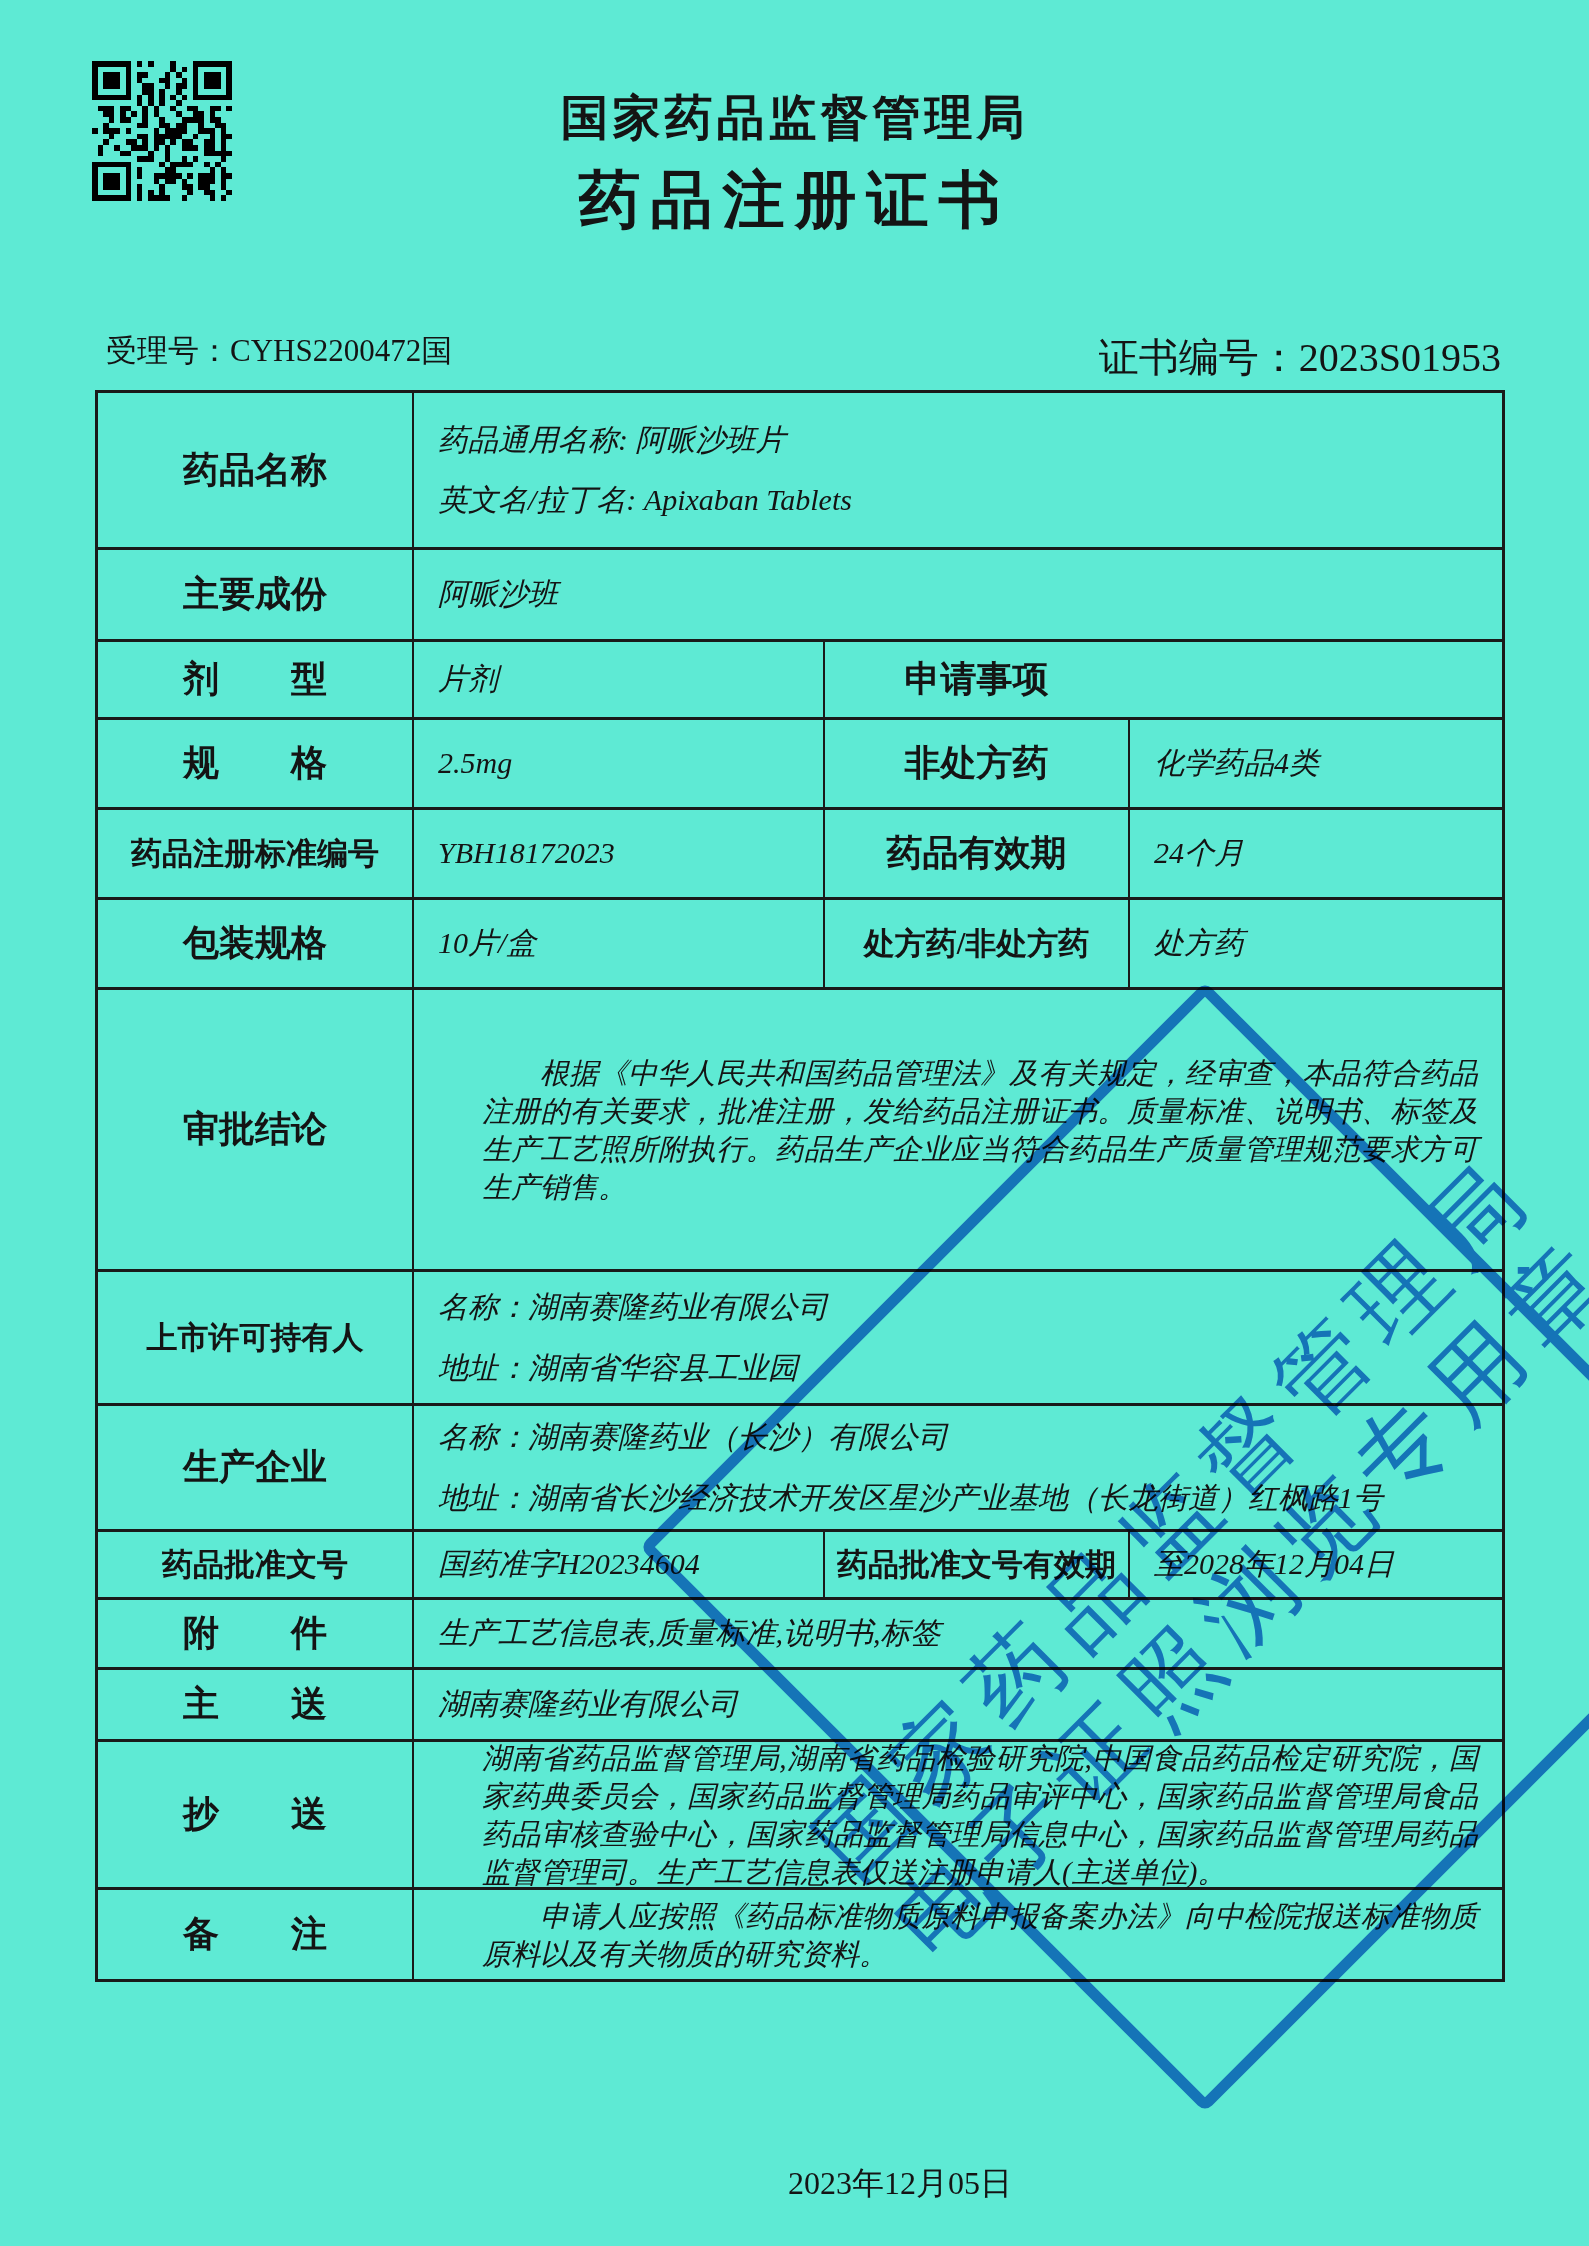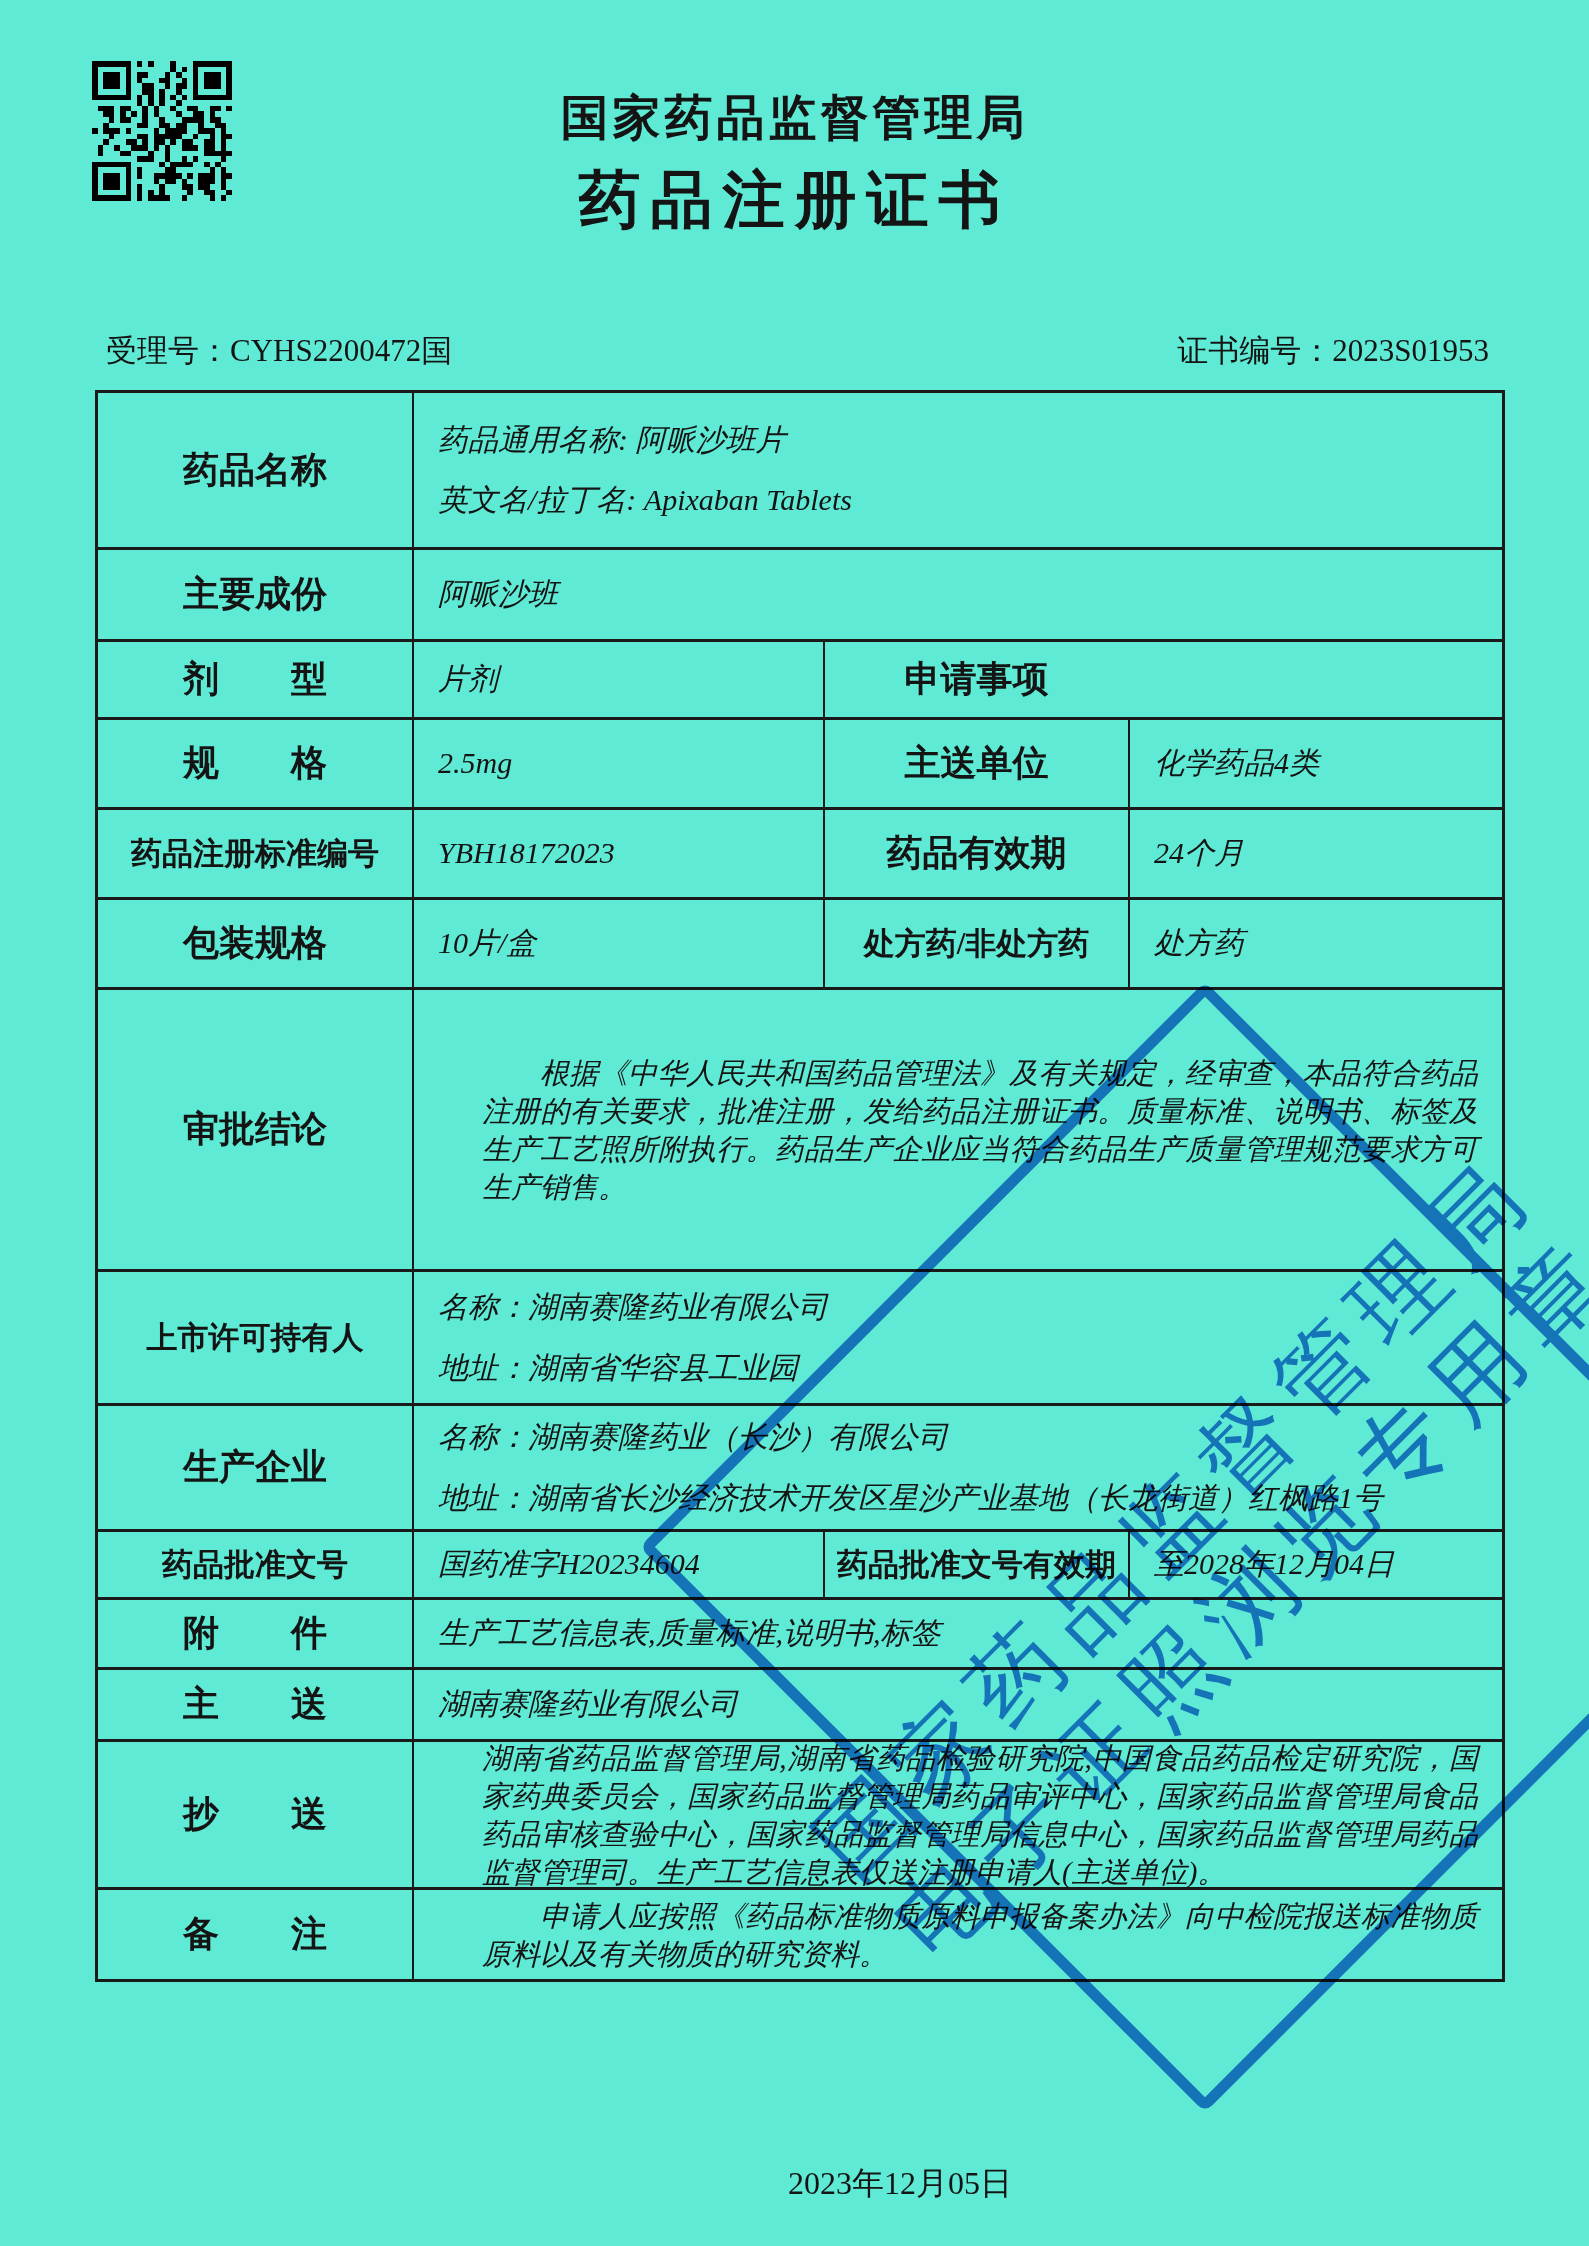--- a/index.html
+++ b/index.html
@@ -12,21 +12,21 @@
   .qr{position:absolute;left:92px;top:55px;width:140px;height:152px;}
   .agency{
     position:absolute;left:0;top:86px;width:100%;text-align:center;
     font-size:48px;font-weight:600;letter-spacing:4px;
   }
   .doc-title{
     position:absolute;left:0;top:158px;width:100%;text-align:center;
     font-size:62px;font-weight:700;letter-spacing:10px;
   }
   .meta-left{position:absolute;left:106px;top:330px;font-size:31px;}
-  .meta-right{position:absolute;right:100px;top:330px;font-size:31px;margin-left:22px;}
+  .meta-right{position:absolute;right:88px;top:330px;font-size:40px;margin-left:22px;}
   
   .ctable{
     position:absolute;left:95px;top:390px;width:1410px;
     border:3px solid #1a1a1a;box-sizing:border-box;background:transparent;
   }
   .trow{display:flex;border-top:3px solid #1a1a1a;box-sizing:border-box;}
   .trow:first-child{border-top:none;}
   .cell{box-sizing:border-box;min-width:0;}
   .lab{
     display:flex;align-items:center;justify-content:center;
@@ -404,21 +404,21 @@
           <span>片剂</span>
         </div>
       <div class="cell c3 lab">申请事项</div>
     </div>
 
     <div class="trow rh-spec">
       <div class="cell c1 lab">规　　格</div>
       <div class="cell c2 val">
           <span>2.5mg</span>
         </div>
-      <div class="cell c3 lab">主送单位</div>
+      <div class="cell c3 lab">非处方药</div>
       <div class="cell c4 val">
           <span>化学药品4类</span>
         </div>
     </div>
 
     <div class="trow rh-std">
       <div class="cell c1 lab small">药品注册标准编号</div>
       <div class="cell c2 val">
           <span>YBH18172023</span>
         </div>

